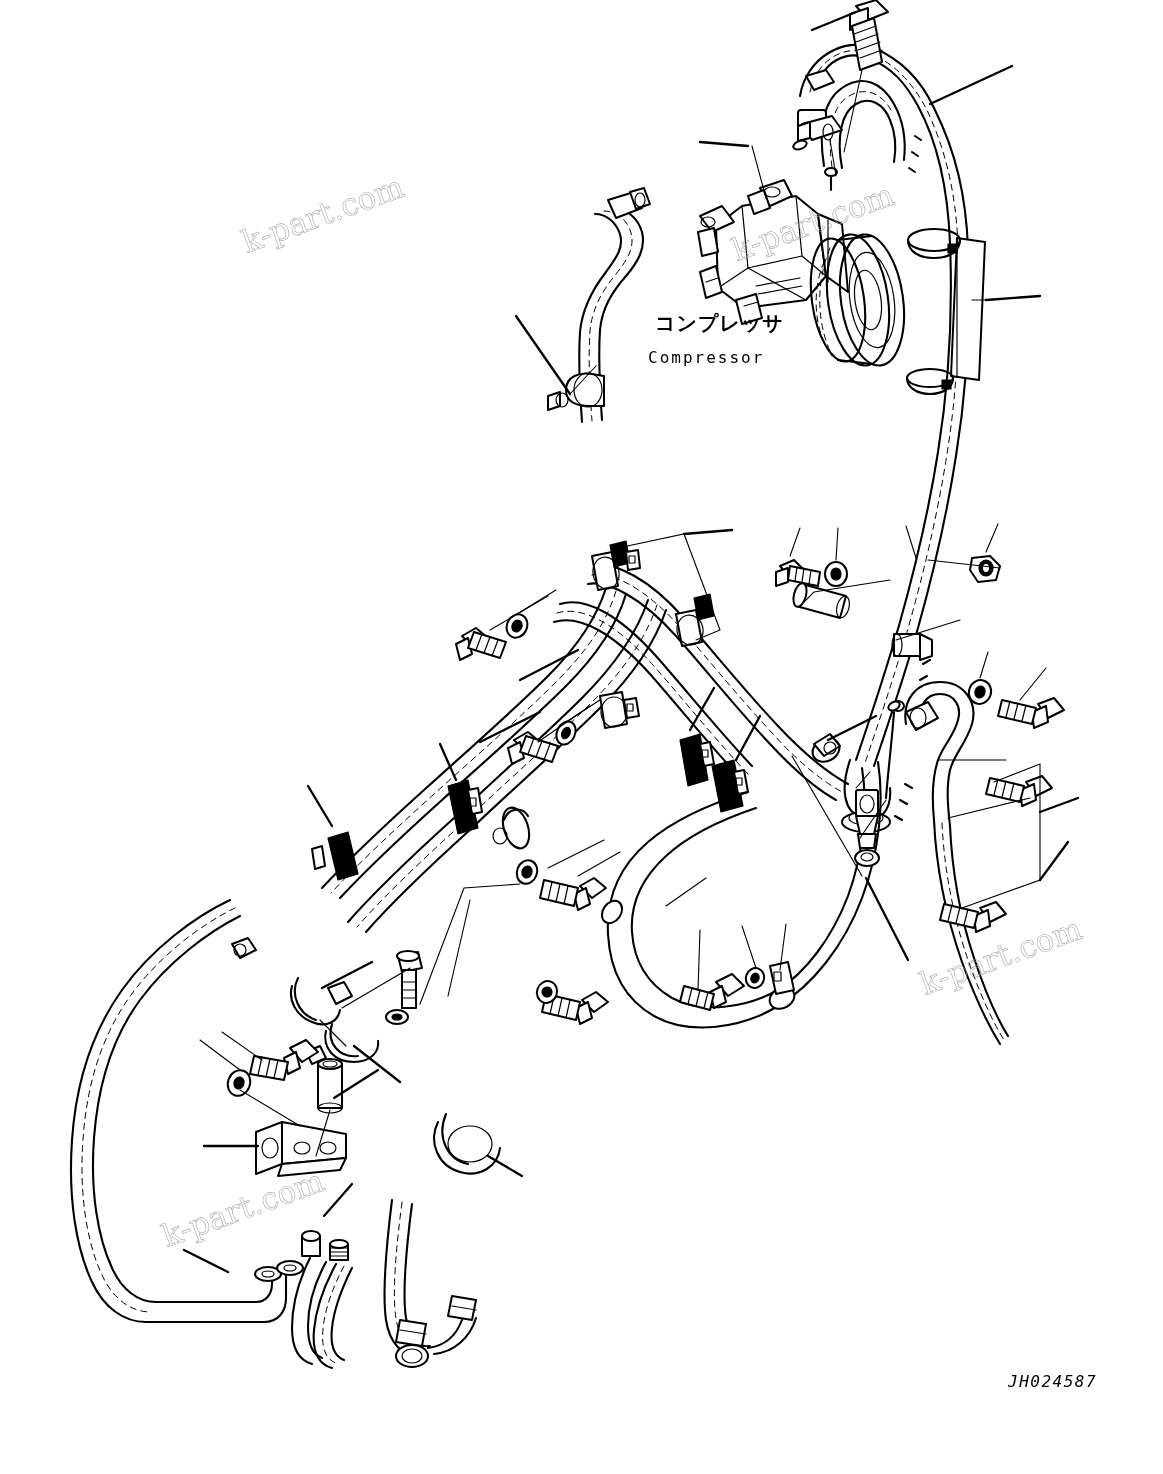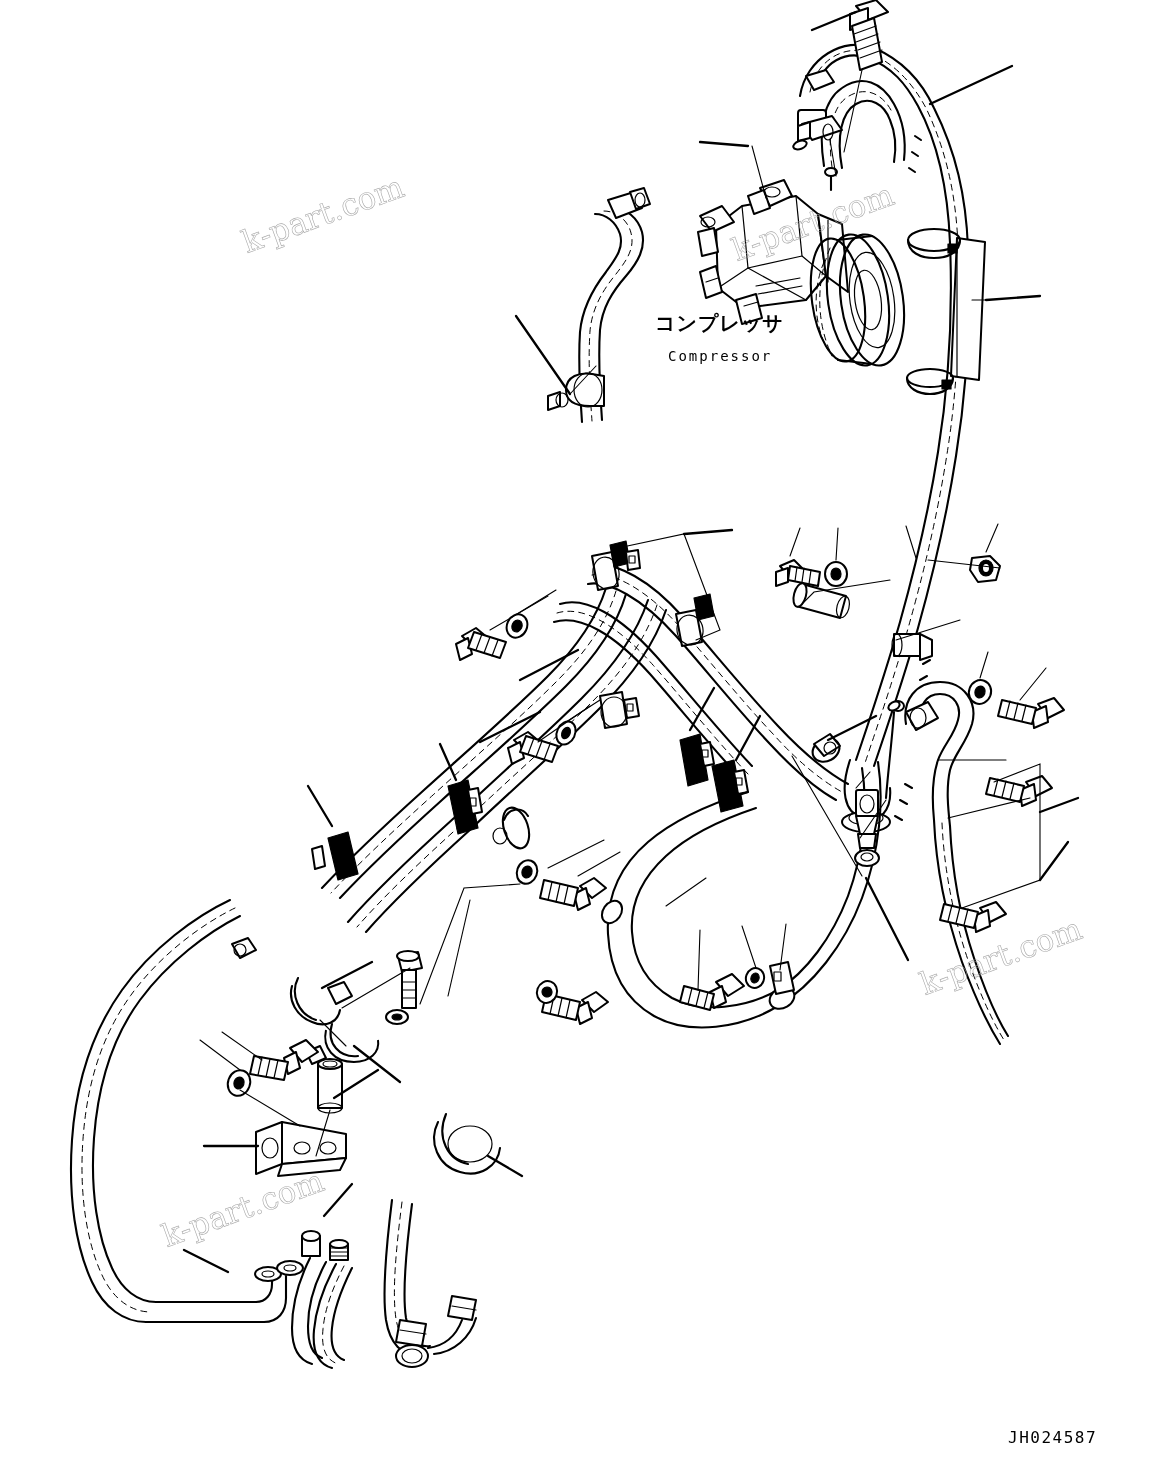--- a/index.html
+++ b/index.html
@@ -6,22 +6,22 @@
   body{
     width:1163px;height:1474px;position:relative;overflow:hidden;
     font-family:"DejaVu Sans Mono","Liberation Mono",monospace;
   }
   #sheet{position:absolute;inset:0;width:1163px;height:1474px;}
   svg.layer{position:absolute;left:0;top:0;width:1163px;height:1474px;}
 
   .lbl{position:absolute;white-space:pre;color:#000;}
   #lbl-jp{left:655px;top:310px;font-size:20px;letter-spacing:1px;
           font-family:"DejaVu Sans","Liberation Sans",sans-serif;font-weight:600;}
-  #lbl-en{left:668px;top:348px;font-size:14px;letter-spacing:2px;}
-  #lbl-code{left:1008px;top:1428px;font-size:16px;letter-spacing:1.5px;}
+  #lbl-en{left:648px;top:348px;font-size:16px;letter-spacing:2px;}
+  #lbl-code{left:1008px;top:1372px;font-size:16px;letter-spacing:1.5px;font-style:italic;}
 
   .wm{position:absolute;color:#9a9a9a;font-size:31px;
       font-family:"DejaVu Serif","Liberation Serif",serif;
       -webkit-text-stroke:0.6px #9a9a9a;color:transparent;
       opacity:.85;white-space:nowrap;pointer-events:none;user-select:none;}
   #wm-1{left:238px;top:196px;transform:rotate(-20deg);}
   #wm-2{left:728px;top:204px;transform:rotate(-20deg);}
   #wm-3{left:916px;top:938px;transform:rotate(-20deg);}
   #wm-4{left:158px;top:1190px;transform:rotate(-20deg);}
 </style>

